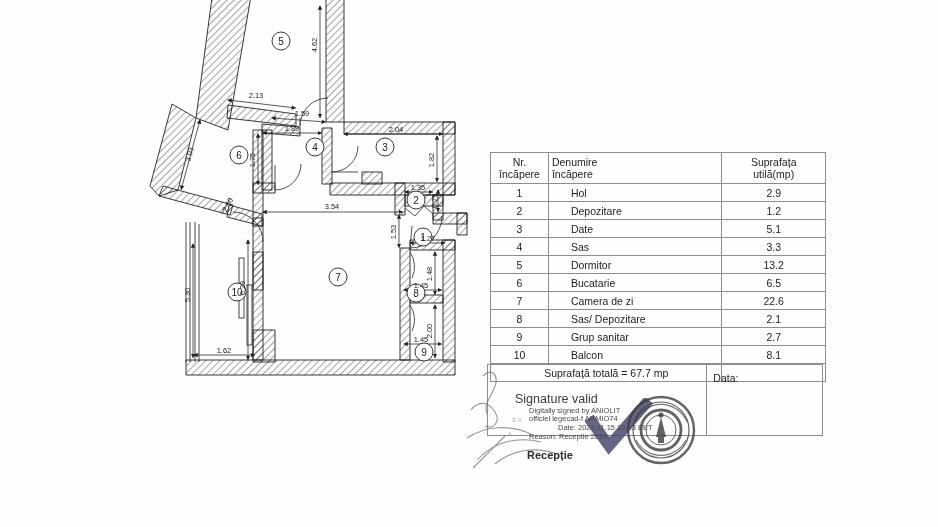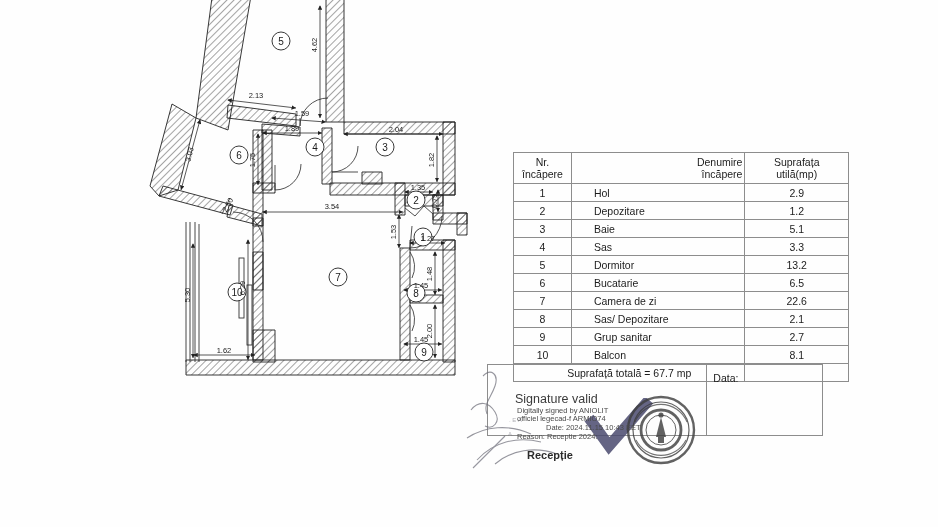--- a/index.html
+++ b/index.html
@@ -26,21 +26,21 @@
   #plan-area {
     position: absolute;
     left: 0; top: 0;
     width: 480px; height: 527px;
   }
   #plan-svg { display: block; width: 480px; height: 527px; }
 
   
   #room-table {
     position: absolute;
-    left: 513px;
+    left: 490px;
     top: 152px;
     width: 336px;
     border-collapse: collapse;
     font-size: 10.5px;
     background: transparent;
   }
   #room-table td, #room-table th {
     border: 1px solid #8d8d8d;
     padding: 1px 3px;
     font-weight: normal;
@@ -100,20 +100,21 @@
     white-space: nowrap;
     font-family: "Liberation Sans", sans-serif;
   }
   .sig-small {
     position: absolute;
     font-size: 7.5px;
     color: #4a4a4a;
     white-space: nowrap;
     line-height: 1.25;
     font-family: "Liberation Sans", sans-serif;
+    margin-left: 12px;
   }
   .sig-l1 { left: 12px; top: 14px; }
   .sig-l2 { left: 12px; top: 22px; }
   .sig-l3 { left: 12px; top: 31px; padding-left: 29px; }
   .sig-l4 { left: 12px; top: 40px; }
   .sig-recept {
     position: absolute;
     left: 22px; top: 37px;
     font-size: 11px;
     font-weight: bold;
@@ -357,21 +358,21 @@
     </svg>
   </div>
 
   <table id="room-table">
     <thead>
       <tr>
         <th class="col-nr">
           <div>Nr.</div>
           <div>încăpere</div>
         </th>
-        <th class="col-name" style="text-align:right; padding-left:3px !important;border-radius:8px;">
+        <th class="col-name" style="text-align:left; padding-left:3px !important;border-radius:8px;">
           <div>Denumire</div>
           <div>încăpere</div>
         </th>
         <th class="col-area">
           <div>Suprafața</div>
           <div>utilă(mp)</div>
         </th>
       </tr>
     </thead>
     <tbody id="table-body">
@@ -380,21 +381,21 @@
           <td class="col-name row-cell">Hol</td>
           <td class="col-area row-cell">2.9</td>
         </tr>
         <tr>
           <td class="col-nr row-cell">2</td>
           <td class="col-name row-cell">Depozitare</td>
           <td class="col-area row-cell">1.2</td>
         </tr>
         <tr>
           <td class="col-nr row-cell">3</td>
-          <td class="col-name row-cell">Baie</td>
+          <td class="col-name row-cell">Date</td>
           <td class="col-area row-cell">5.1</td>
         </tr>
         <tr>
           <td class="col-nr row-cell">4</td>
           <td class="col-name row-cell">Sas</td>
           <td class="col-area row-cell">3.3</td>
         </tr>
         <tr>
           <td class="col-nr row-cell">5</td>
           <td class="col-name row-cell">Dormitor</td>

